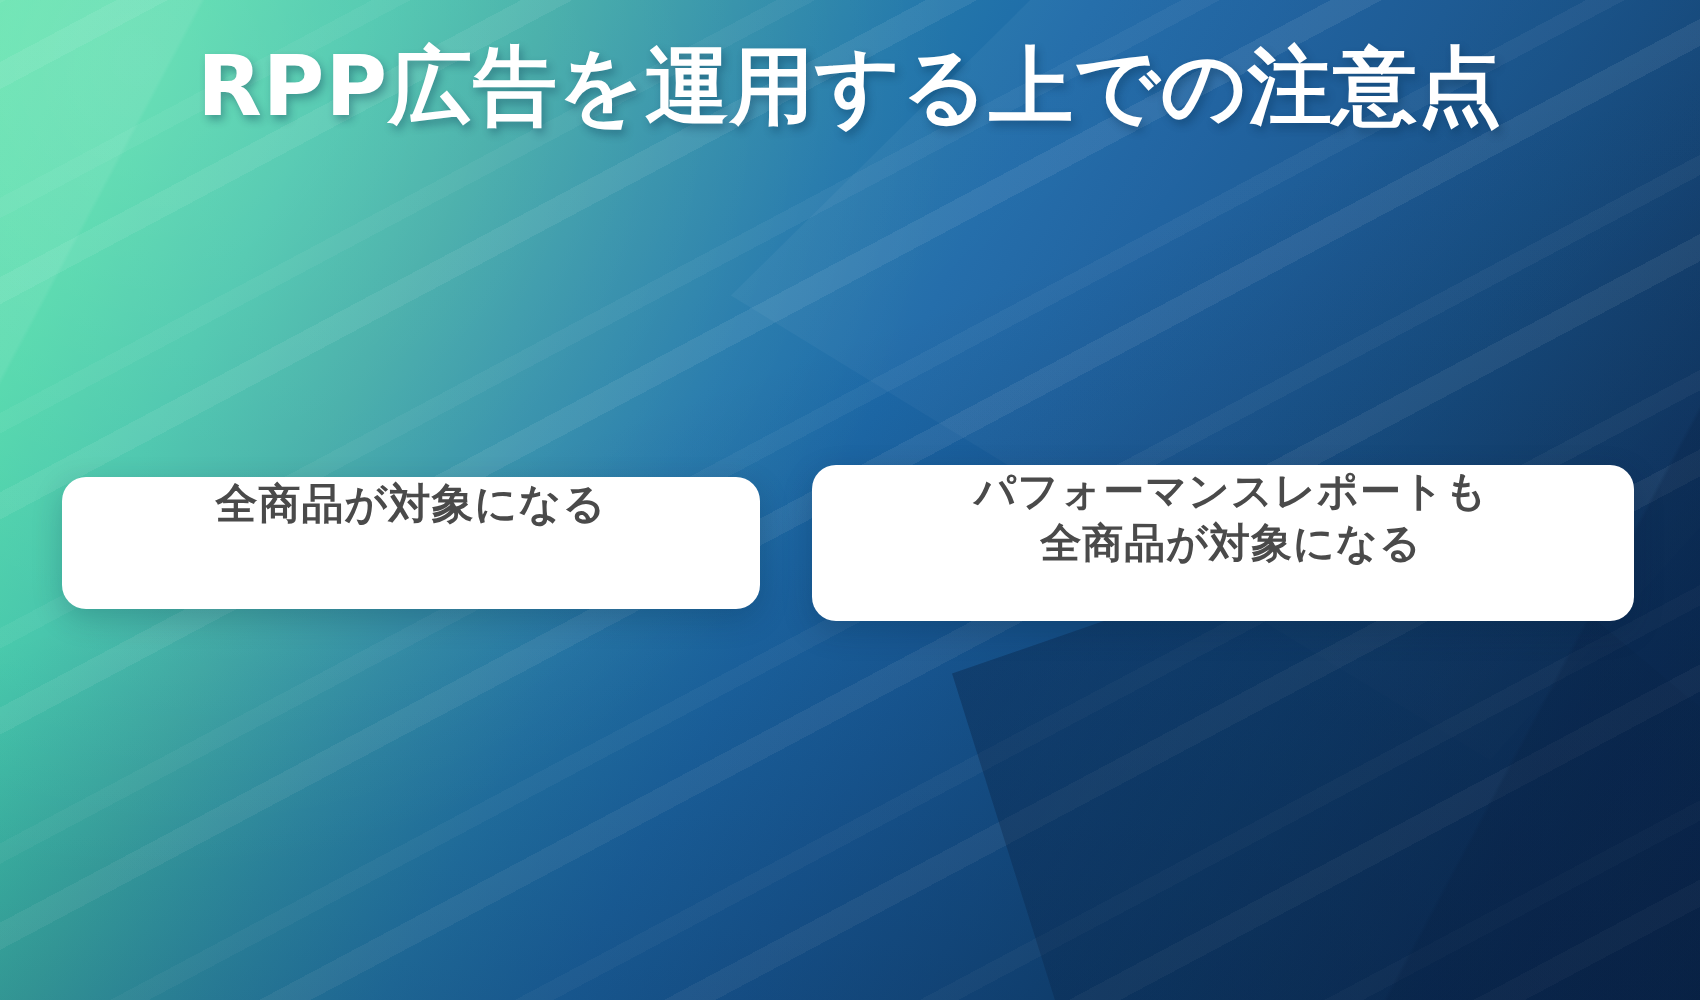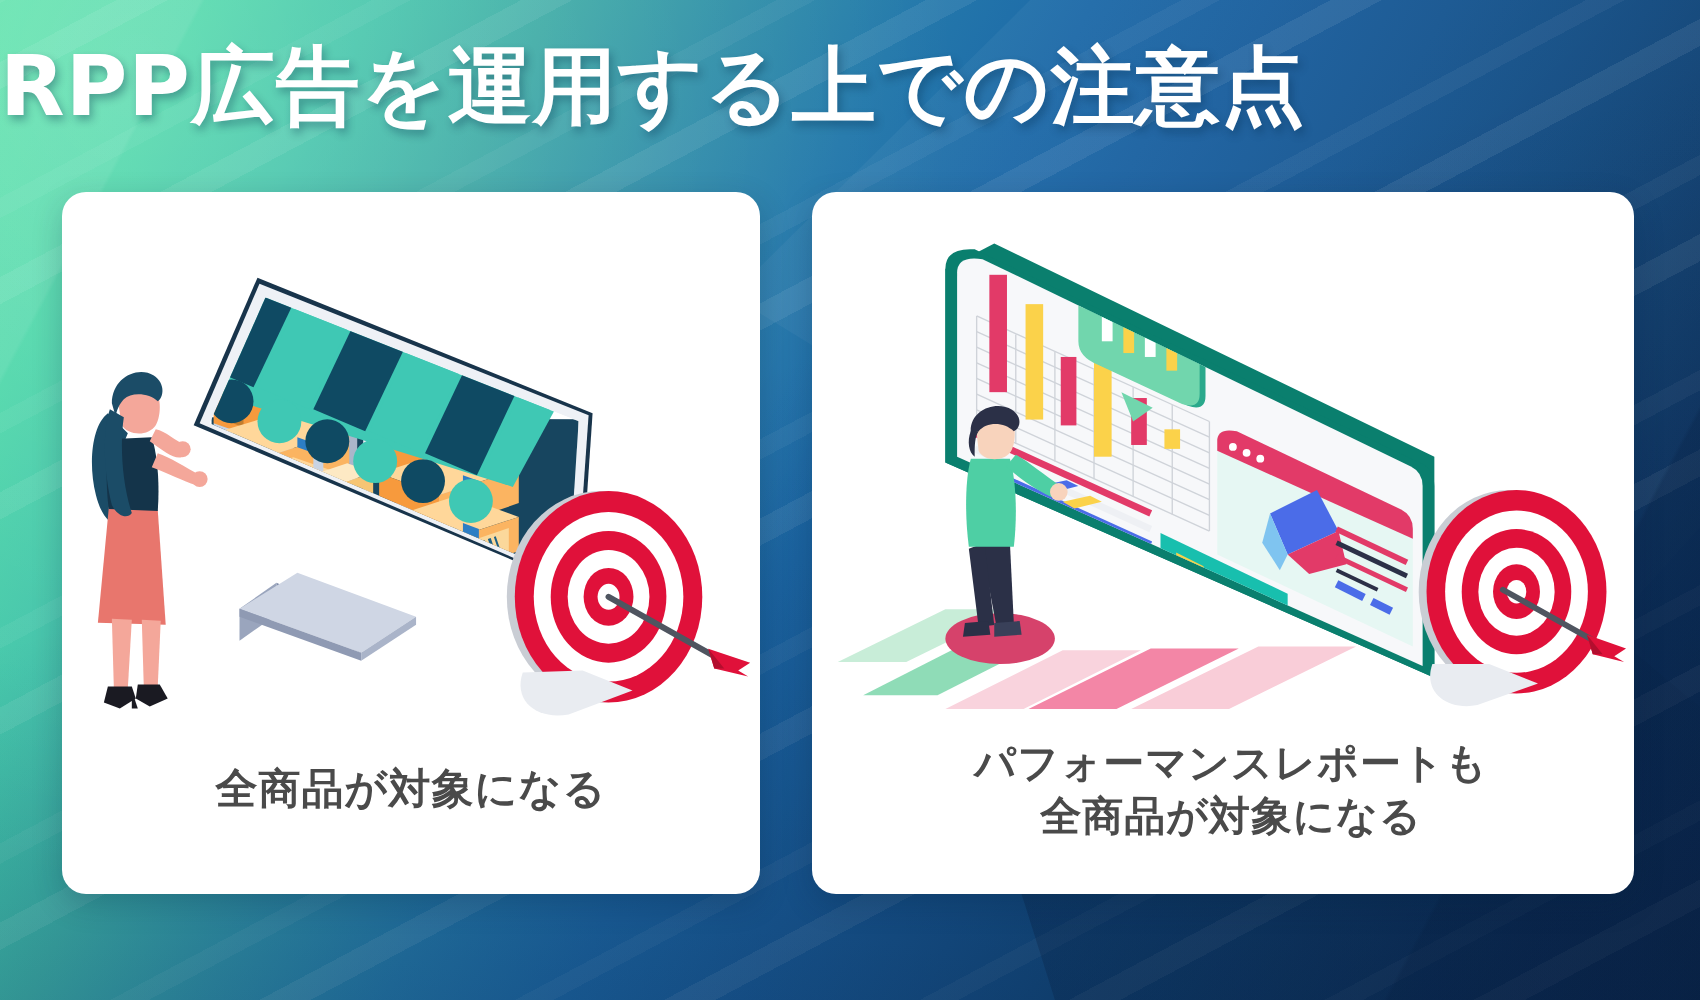--- a/index.html
+++ b/index.html
@@ -68,37 +68,38 @@
   }
   .bg-poly2 {
     position:absolute; right:-2%; bottom:-12%; width:46%; height:62%;
     background:linear-gradient(120deg, rgba(6,26,58,0.38), rgba(6,26,58,0));
     clip-path:polygon(0 28%, 64% 0, 100% 38%, 100% 100%, 18% 100%);
   }
 
   
   #title {
     position:absolute; top:42px; left:0; width:100%;
-    text-align:left;
+    text-align:center;
     font-size:84px;
     font-weight:700;
     letter-spacing:1px;
     color:#ffffff;
     text-shadow:3px 5px 8px rgba(0,40,70,0.33);
     white-space:nowrap;
     line-height:1.05;
     z-index:5;
   }
 
   
   #cards {
     position:absolute; top:192px; left:62px;
     width:1572px; height:702px;
     display:flex; gap:52px;
     z-index:4;
+    align-items:center;
   }
   .card {
     position:relative;
     background:#ffffff;
     border-radius:24px;
     box-shadow:0 10px 30px rgba(3,30,60,0.22);
     overflow:hidden;
     display:flex; flex-direction:column;
   }
   .card.left  { width:700px; }

